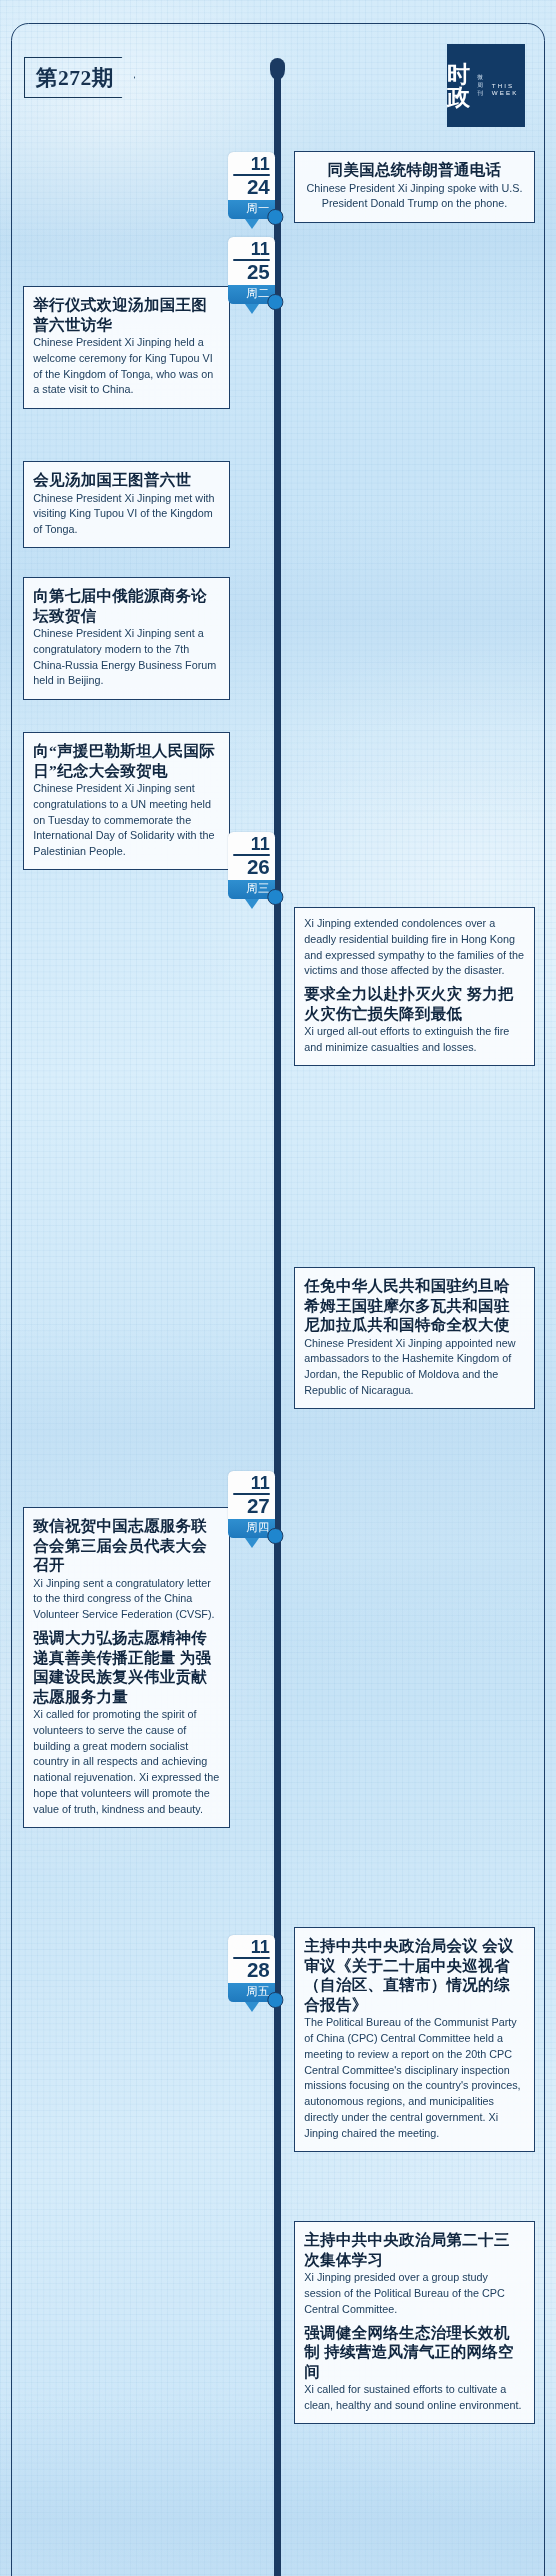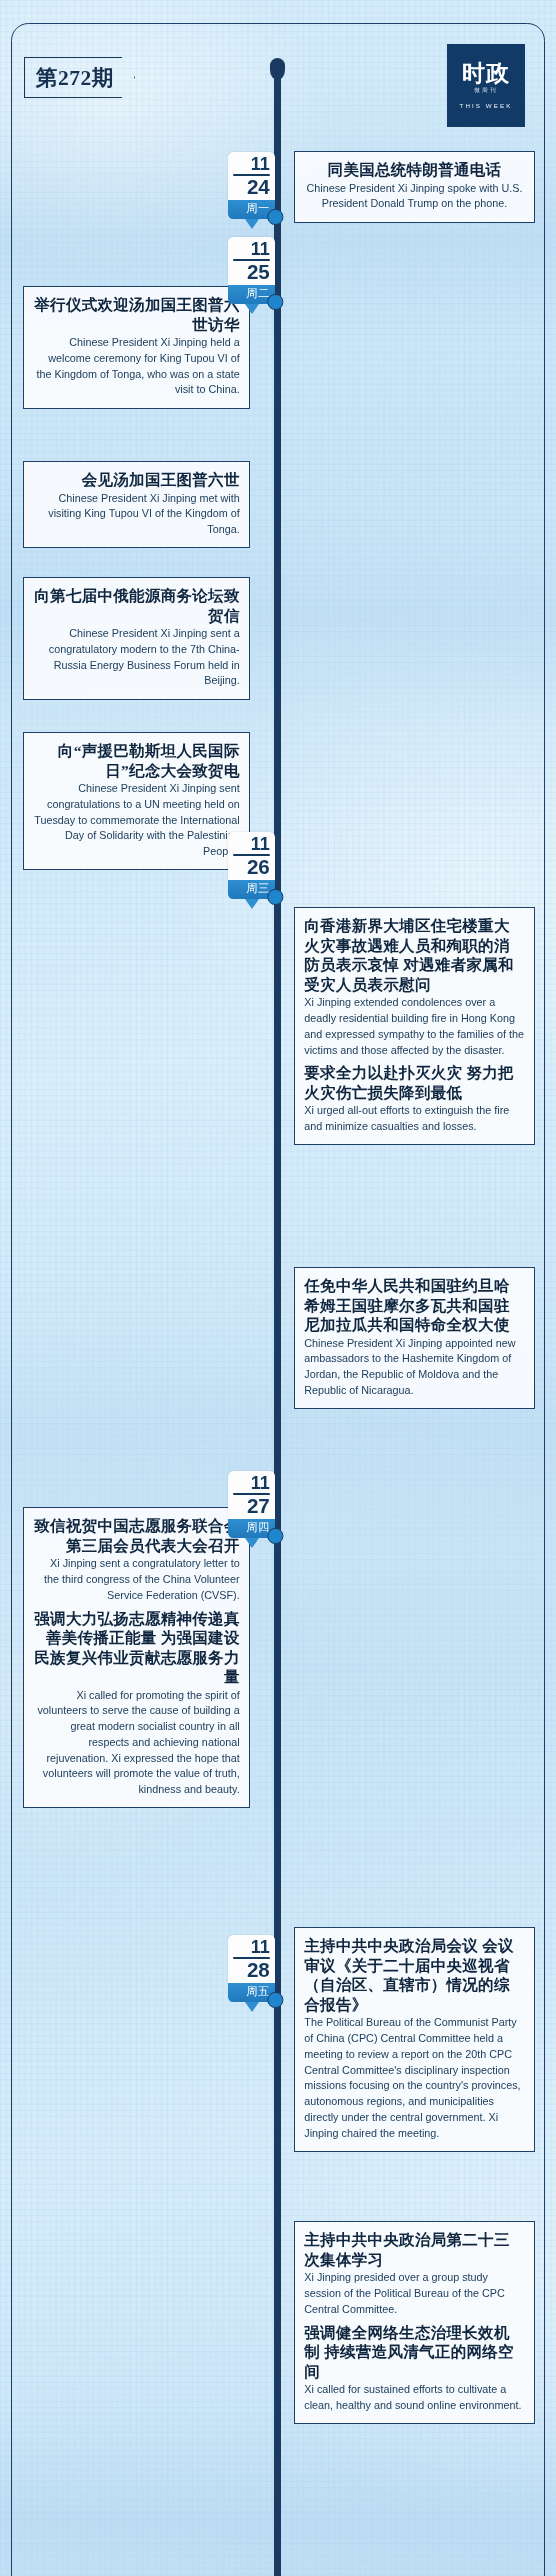--- a/index.html
+++ b/index.html
@@ -74,21 +74,21 @@
     color:#16314f;
     letter-spacing:0.5px;
     padding-right:9.3px;
     box-sizing:border-box;
   }
 
   .logo-box{
     position:absolute; right:31px; top:44px;
     width:78px; height:83px;
     background:#123a66;
-    display:flex; flex-direction:column;
+    display:flex; flex-direction:row;
     align-items:center; justify-content:center;
   }
   .logo-cn{
     font-family:"Liberation Serif","DejaVu Serif",serif;
     color:#fff; font-weight:bold; font-size:23px;
     line-height:1; letter-spacing:1px;
   }
   .logo-sub{
     color:#cfe0f0; font-size:5.7px; letter-spacing:2.1px;
     margin-top:1.5px;
@@ -167,21 +167,21 @@
 
   
   .card{
     position:absolute;
     background:rgba(250,252,254,.93);
     border:1.5px solid #1d3f68;
     box-sizing:border-box;
     padding:8.2px 9.3px 9.3px 9.3px;
   }
   .card.right{ left:294px; width:241px; }
-  .card.left { left:23px;  width:227px;text-align:right; }
+  .card.left { left:23px;  width:207px; }
   .ct{
     font-family:"Liberation Serif","DejaVu Serif",serif;
     font-weight:bold;
     font-size:15.5px;
     line-height:1.26;
     color:#10263f;
     letter-spacing:0.3px;
     margin:0 0 1px 0;
   }
   .ce{
@@ -286,21 +286,20 @@
       </div>
       <div class="card left" style="top: 577px;">
         <div class="ct">向第七届中俄能源商务论坛致贺信</div>
         <div class="ce">Chinese President Xi Jinping sent a congratulatory modern to the 7th China-Russia Energy Business Forum held in Beijing.</div>
       </div>
       <div class="card left" style="top: 732px;">
         <div class="ct">向“声援巴勒斯坦人民国际日”纪念大会致贺电</div>
         <div class="ce">Chinese President Xi Jinping sent congratulations to a UN meeting held on Tuesday to commemorate the International Day of Solidarity with the Palestinian People.</div>
       </div>
       <div class="card right" style="top: 907px;">
-        <div class="ct">向香港新界大埔区住宅楼重大火灾事故遇难人员和殉职的消防员表示哀悼 对遇难者家属和受灾人员表示慰问</div>
         <div class="ce">Xi Jinping extended condolences over a deadly residential building fire in Hong Kong and expressed sympathy to the families of the victims and those affected by the disaster.</div>
         <div class="ct">要求全力以赴扑灭火灾 努力把火灾伤亡损失降到最低</div>
         <div class="ce">Xi urged all-out efforts to extinguish the fire and minimize casualties and losses.</div>
       </div>
       <div class="card right" style="top: 1267px;">
         <div class="ct">任免中华人民共和国驻约旦哈希姆王国驻摩尔多瓦共和国驻尼加拉瓜共和国特命全权大使</div>
         <div class="ce">Chinese President Xi Jinping appointed new ambassadors to the Hashemite Kingdom of Jordan, the Republic of Moldova and the Republic of Nicaragua.</div>
       </div>
       <div class="card left" style="top: 1507px;">
         <div class="ct">致信祝贺中国志愿服务联合会第三届会员代表大会召开</div>

